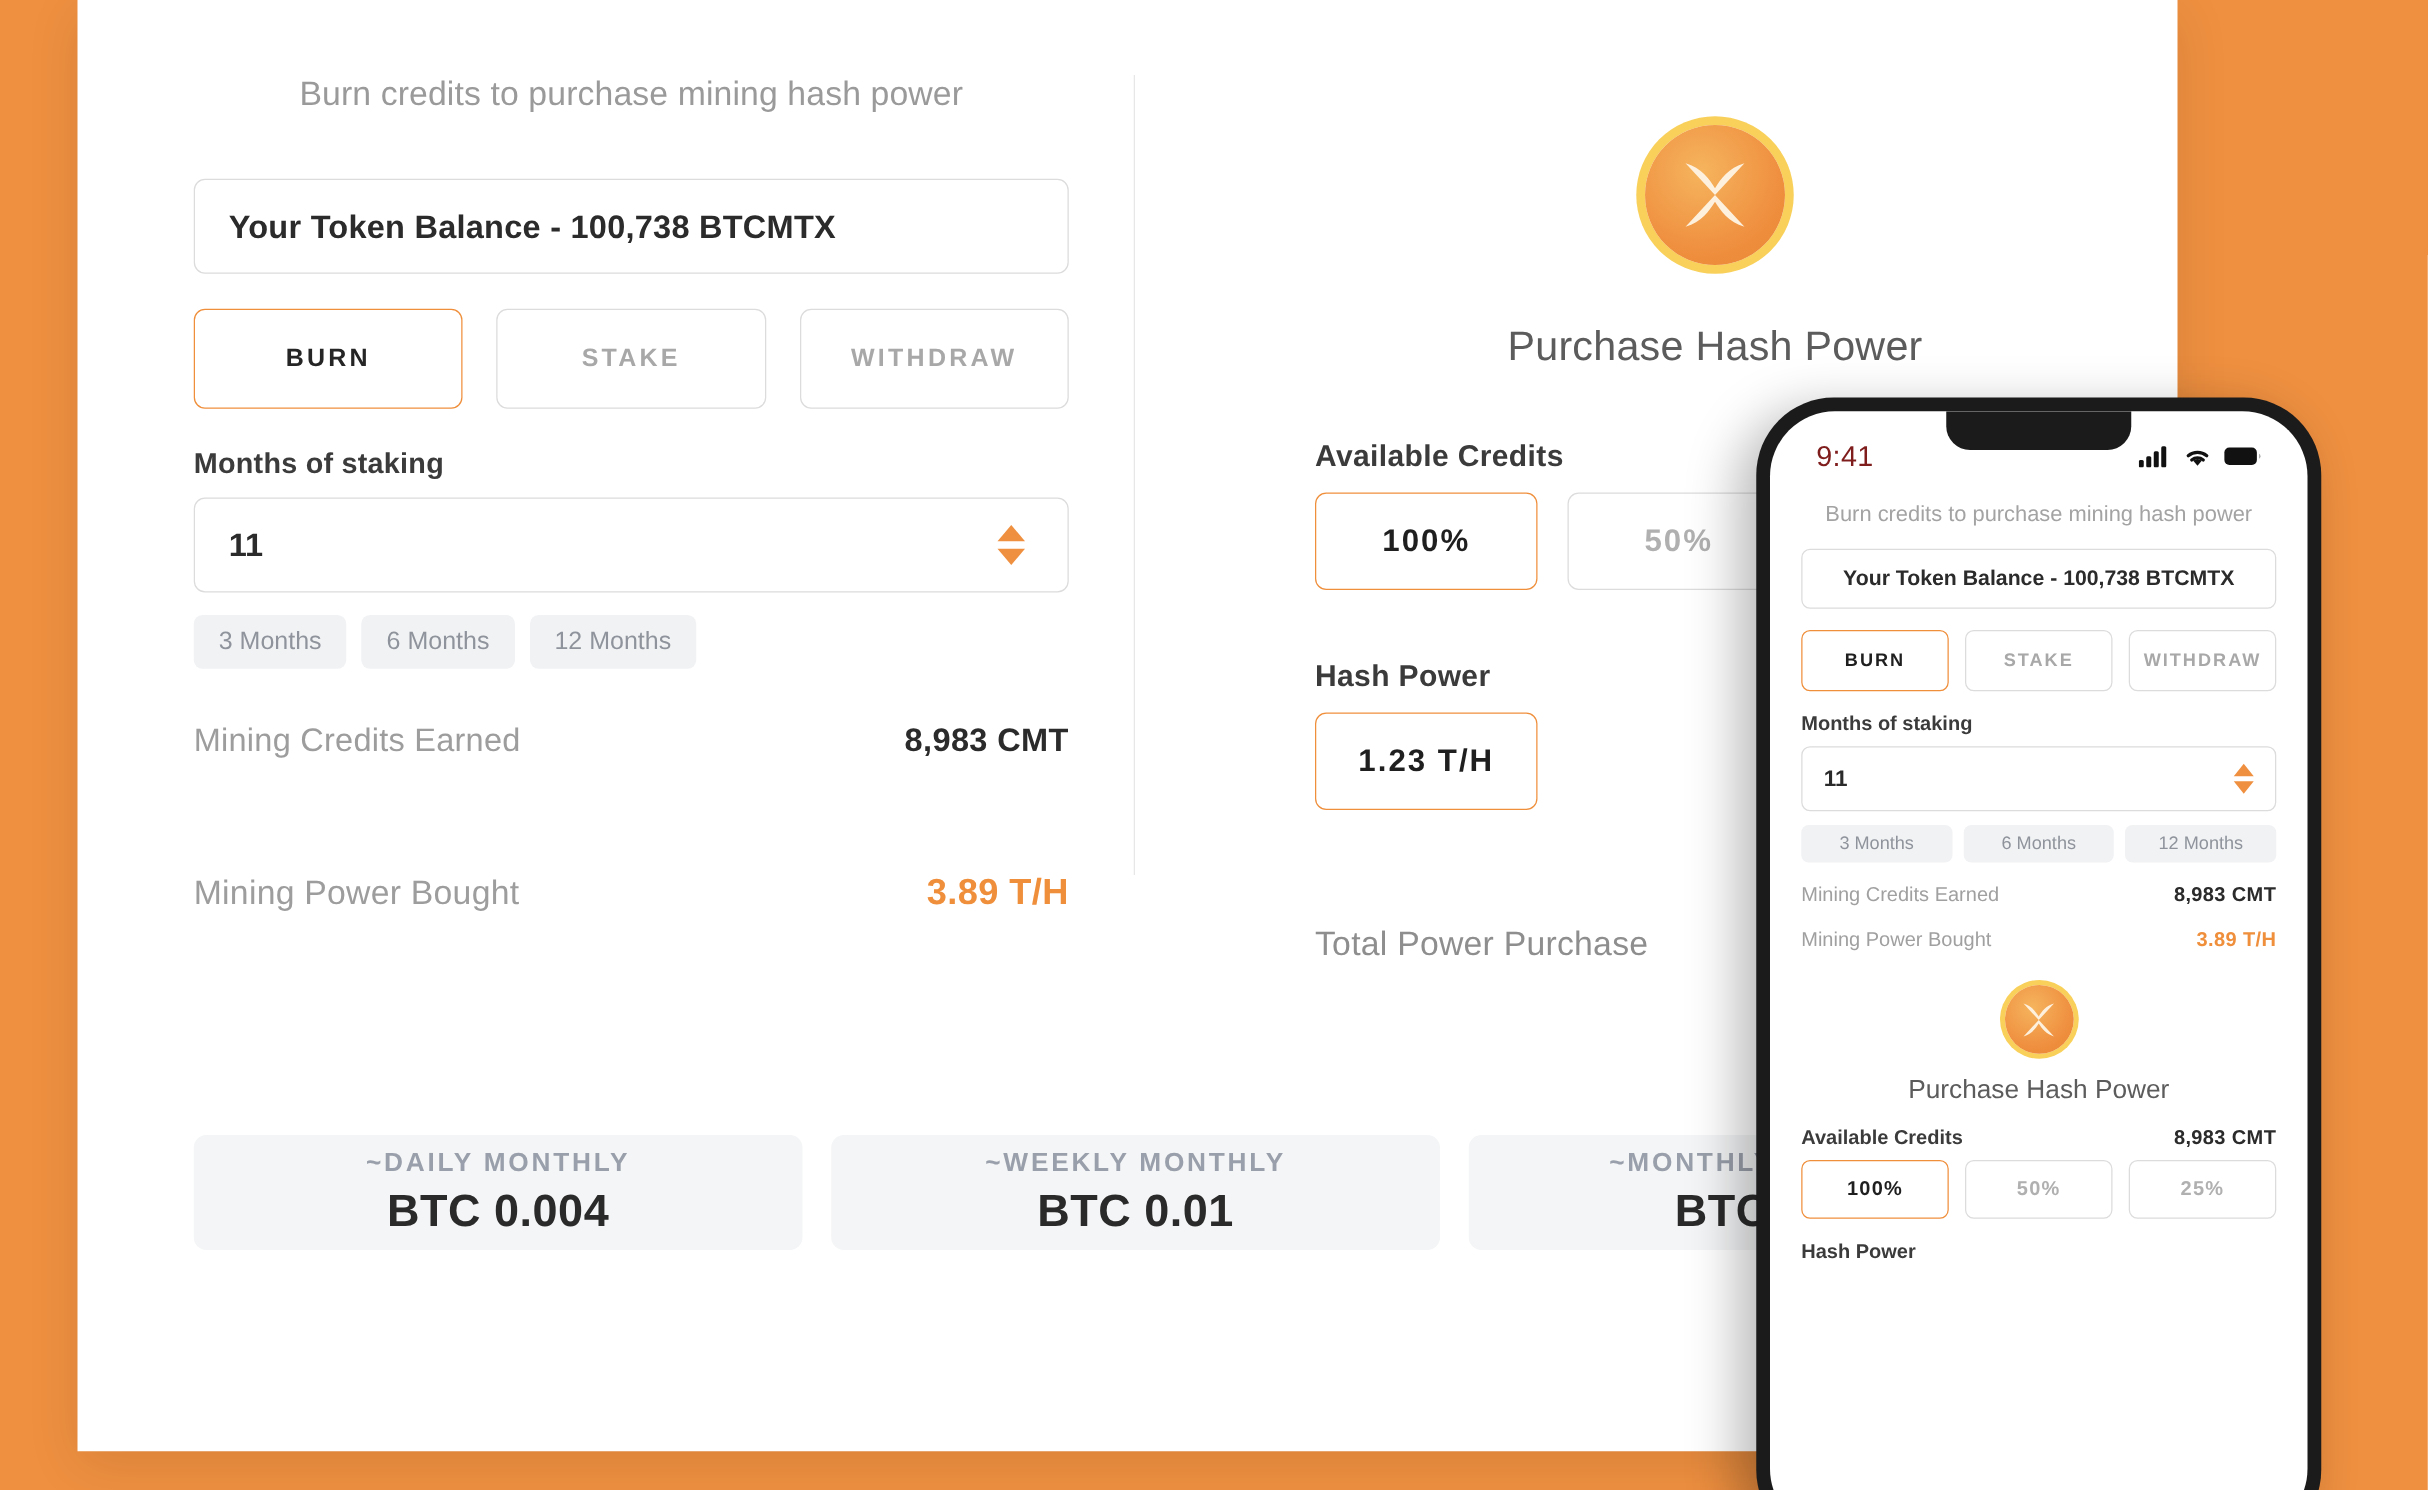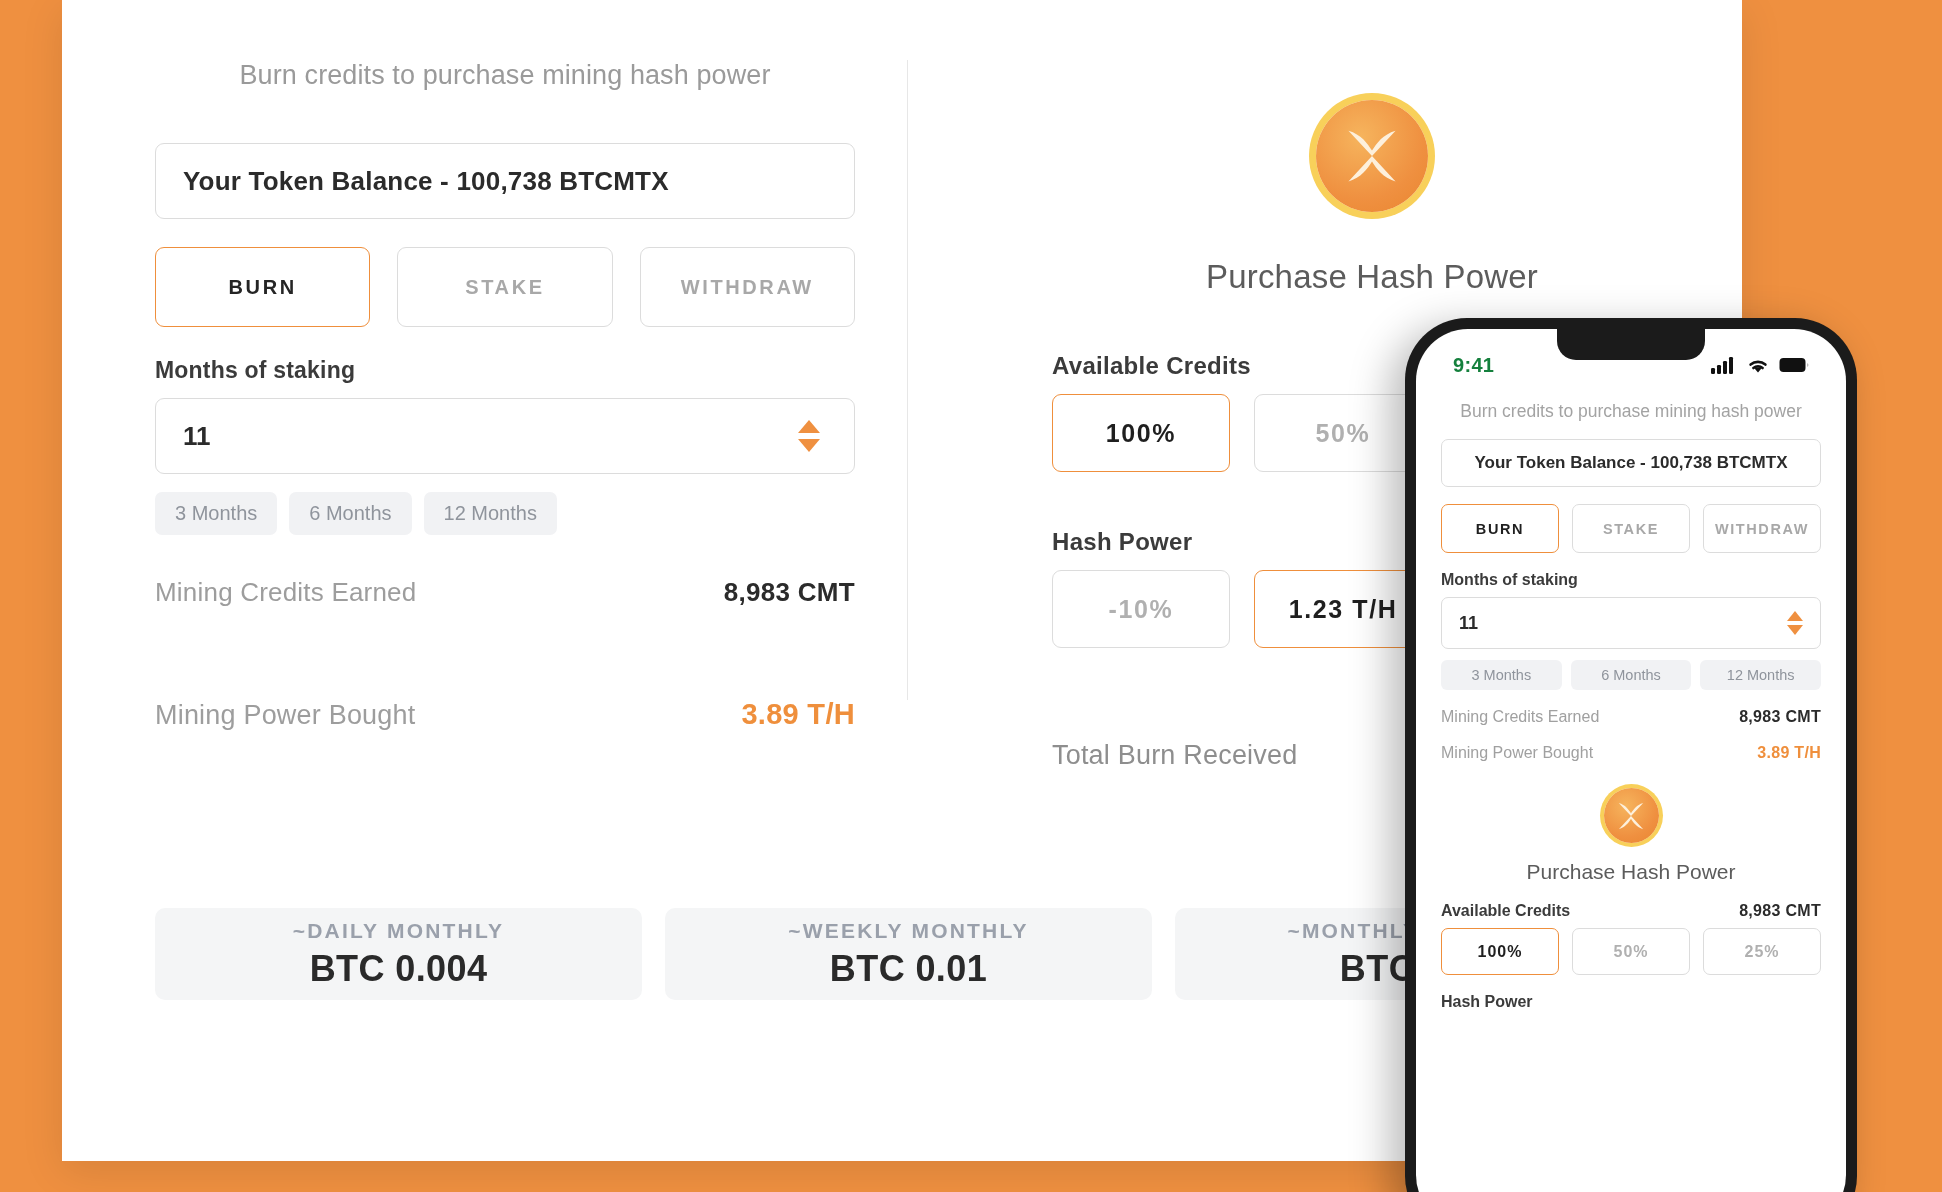--- a/index.html
+++ b/index.html
@@ -295,23 +295,23 @@
     border-radius: 0 0 19px 19px;
   }
   .status-bar {
     display: flex;
     align-items: center;
     justify-content: space-between;
     padding: 20px 37px 0 37px;
     height: 52px;
   }
   .status-time {
-    font-size: 20px;
-    font-weight: 700;
-    color: #15803d;
+    font-size: 23px;
+    font-weight: 400;
+    color: #7f1d1d;
     letter-spacing: .3px;
   }
   .status-icons {
     display: flex;
     align-items: center;
     gap: 9px;
   }
   .phone-body {
     padding: 20px 25px 0 25px;
   }
@@ -505,25 +505,24 @@
         <div class="panel-title">Purchase Hash Power</div>
 
         <div class="panel-label">Available Credits</div>
         <div class="opt-row">
           <div class="opt-btn active">100%</div>
           <div class="opt-btn">50%</div>
         </div>
 
         <div class="panel-label">Hash Power</div>
         <div class="opt-row">
-          <div class="opt-btn">-10%</div>
           <div class="opt-btn active">1.23 T/H</div>
         </div>
 
-        <div class="total-row">Total Burn Received</div>
+        <div class="total-row">Total Power Purchase</div>
       </div>
 
       <div class="rewards">
         <div class="reward-card">
           <div class="reward-title">~DAILY MONTHLY</div>
           <div class="reward-value">BTC 0.004</div>
         </div>
         <div class="reward-card">
           <div class="reward-title">~WEEKLY MONTHLY</div>
           <div class="reward-value">BTC 0.01</div>

